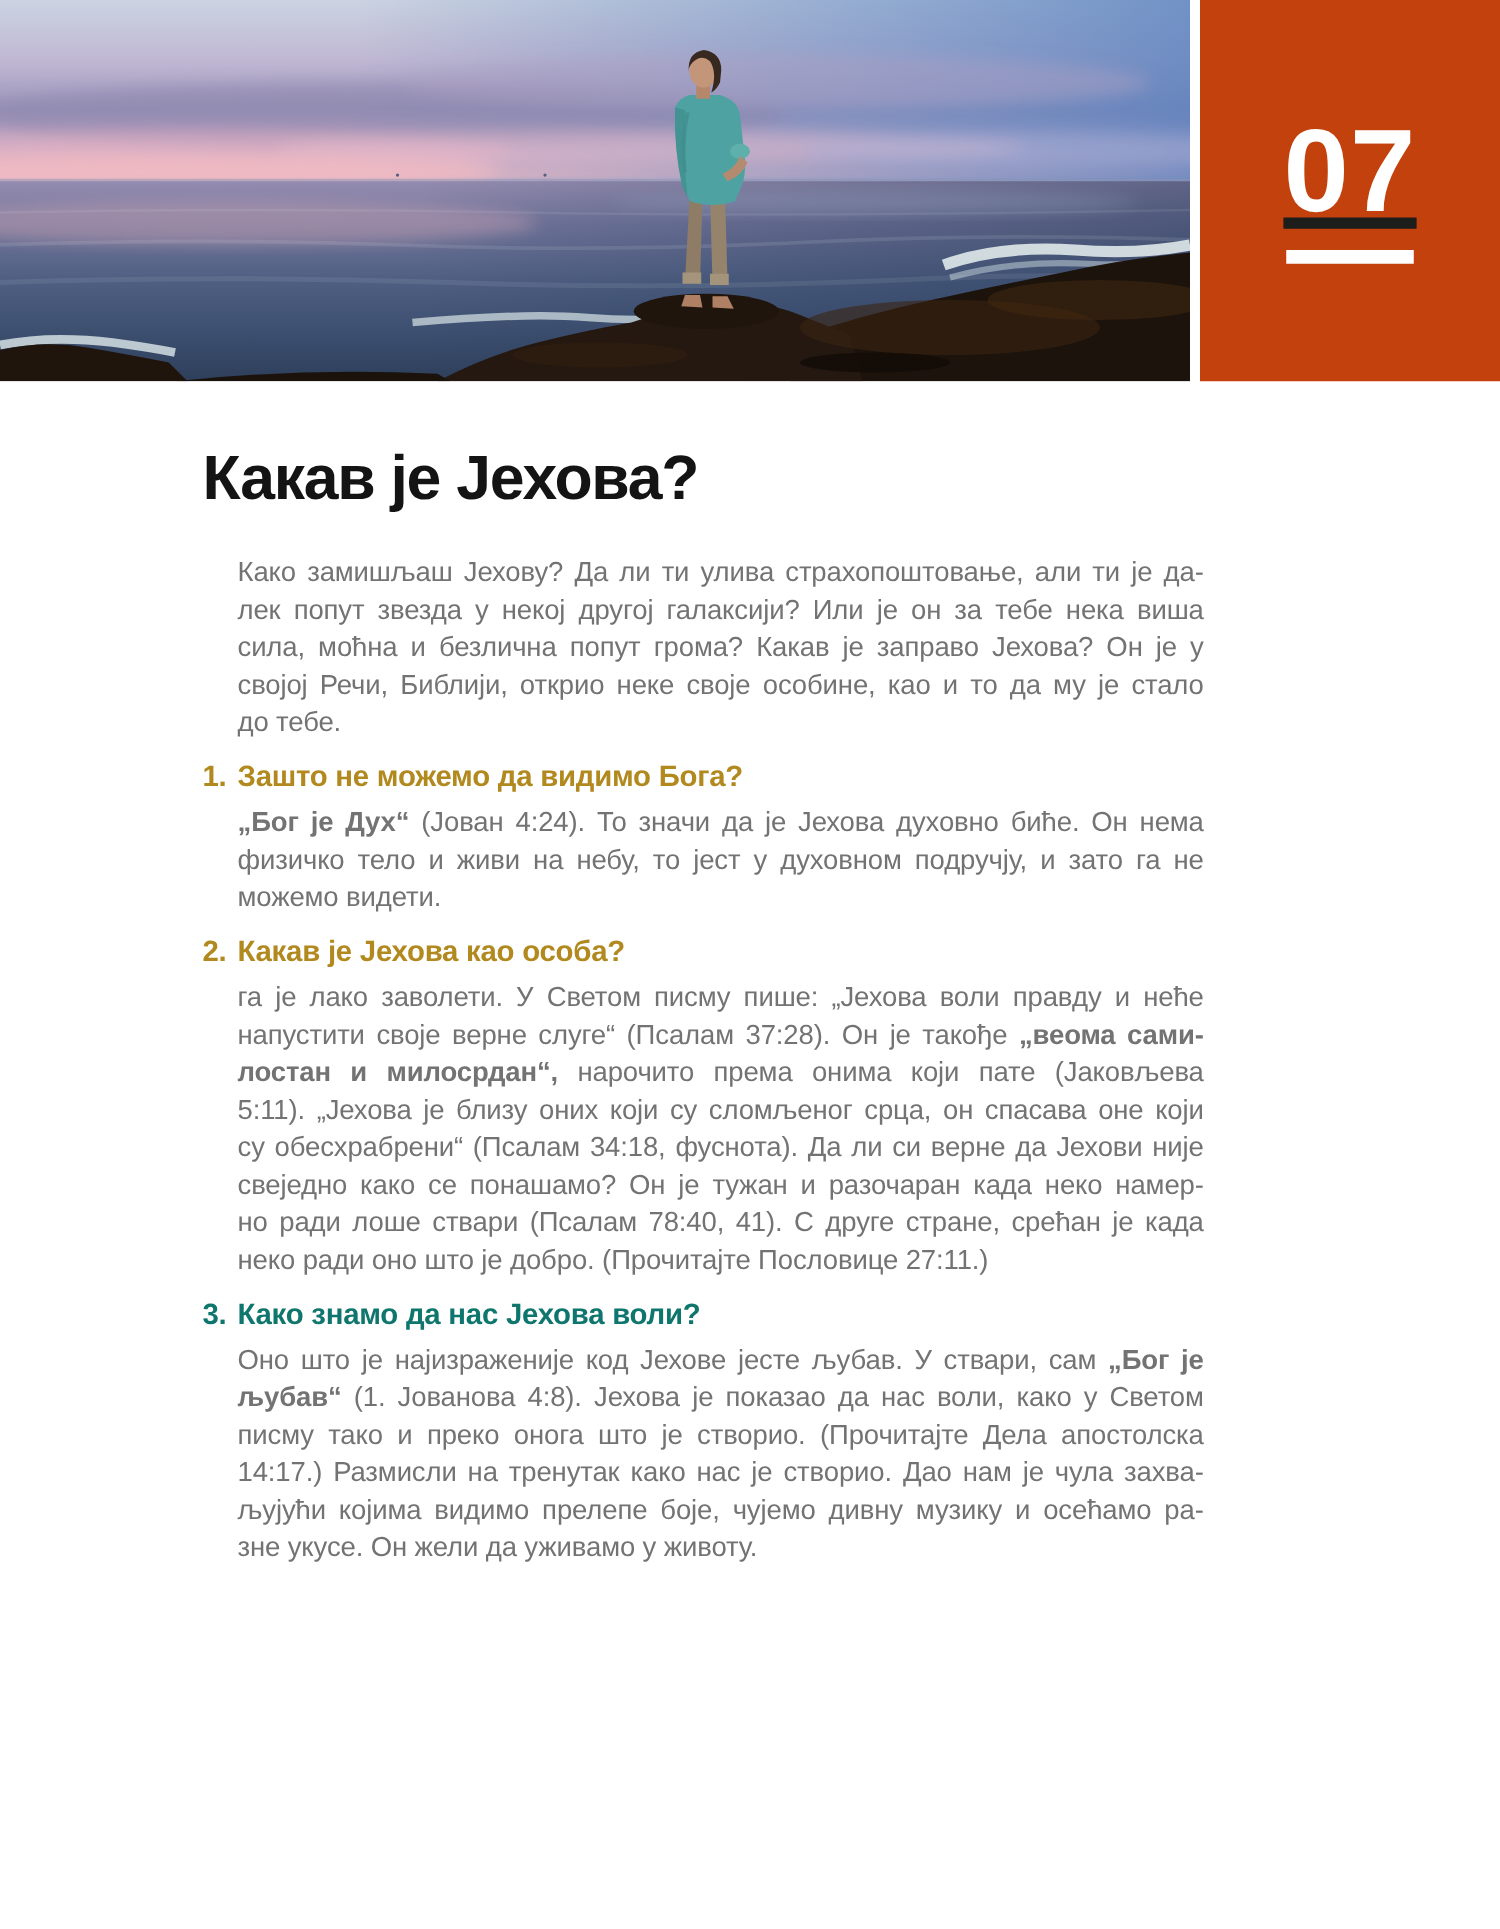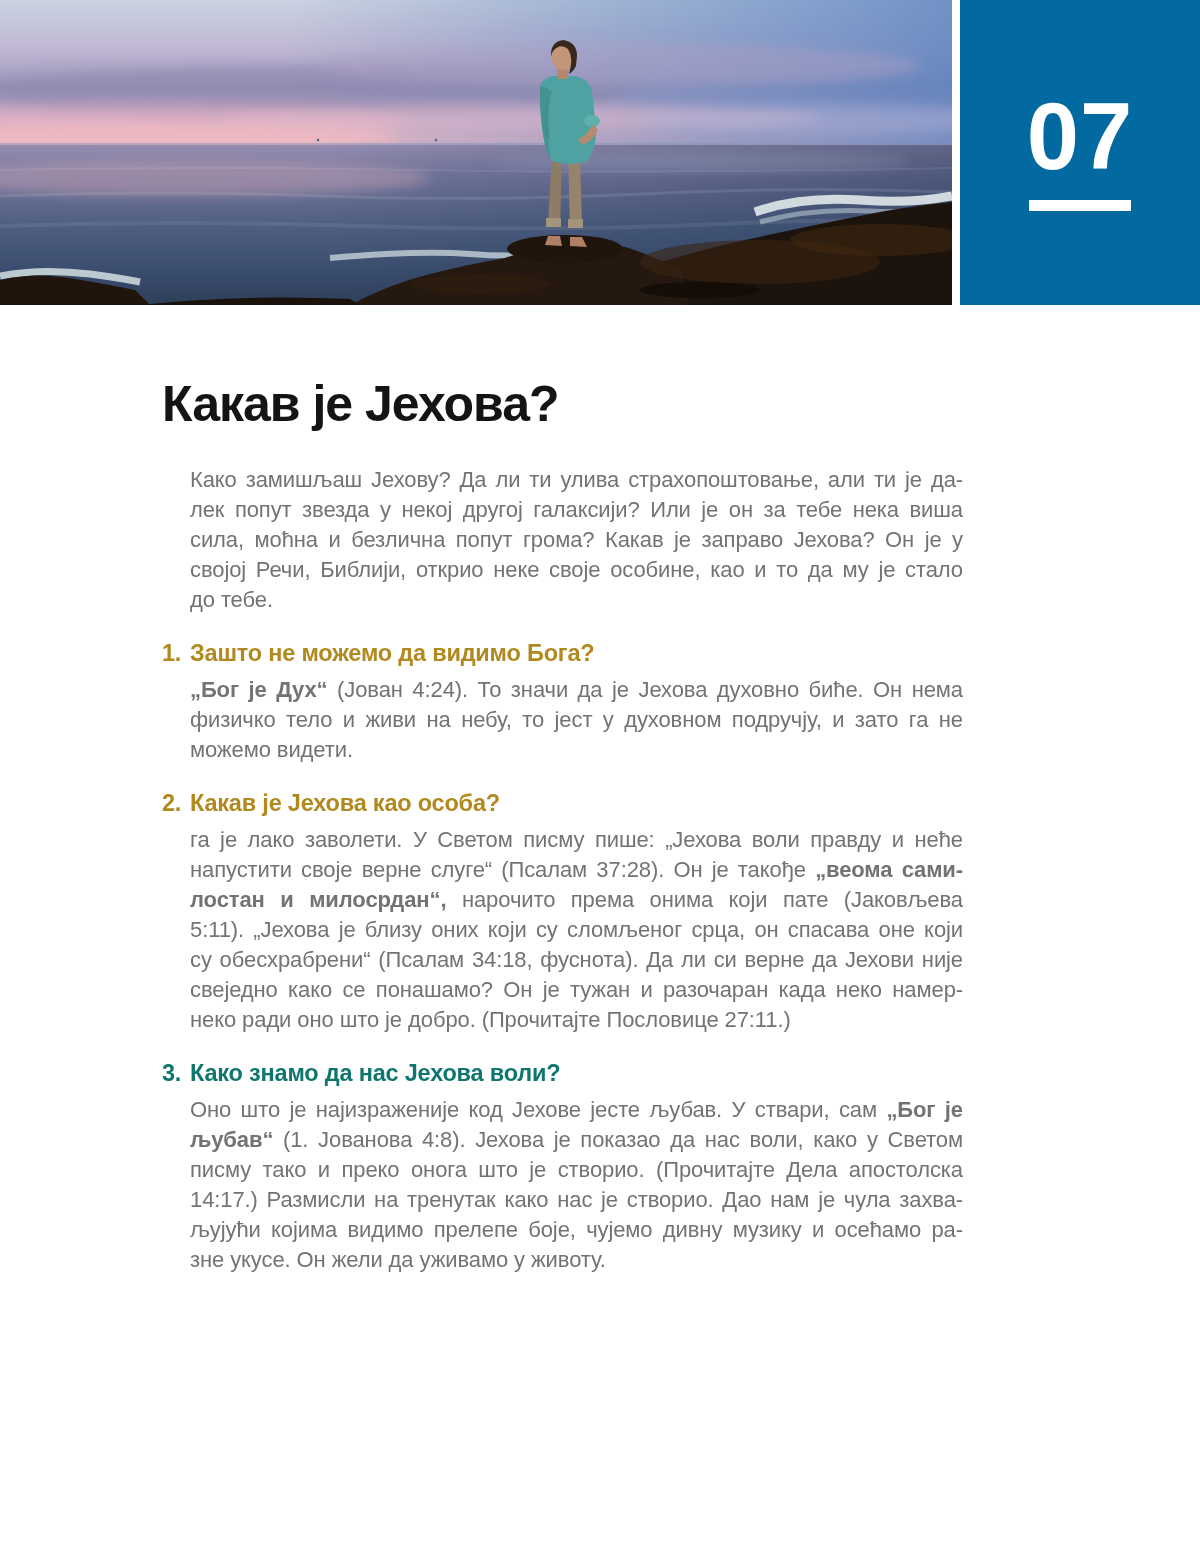--- a/index.html
+++ b/index.html
@@ -30,21 +30,21 @@
     letter-spacing: 1px;
     color: #ffffff;
   }
   .lesson-underline {
     width: 102px; height: 11px;
     background: #ffffff;
     margin: 16px auto 0 auto;
   }
 
   
-  .content { padding-top: 72px; }
+  .content { padding-top: 50px; }
 
   .page-title {
     margin: 0 0 0 162px;
     font-size: 50px; line-height: 1.08;
     font-weight: 700;
     letter-spacing: -1px;
     color: #141414;
   }
 
   .paragraph { margin-left: 190px; width: 773px; }
@@ -55,21 +55,21 @@
     line-height: 30px;
     letter-spacing: -0.1px;
     white-space: nowrap;
     text-align: justify;
     text-align-last: justify;
     color: #737373;
   }
   .line.last { text-align-last: left; }
   .b { font-weight: 700; }
 
-  .section { margin-top: 23px; }
+  .section { margin-top: 13px; }
   .sec-heading {
     margin: 0 0 7px 162px;
     font-size: 23.5px; line-height: 30px;
     font-weight: 700;
     letter-spacing: -0.2px;
     color: #B1891E;
     white-space: nowrap;
   }
   .sec-num { display: inline-block; width: 28px; }
 </style>
@@ -169,21 +169,21 @@
           <ellipse cx="592" cy="121" rx="8" ry="6" fill="#5FB0AD"></ellipse>
           <path d="M592,125 Q588,135 578,139 L582,145 Q593,141 598,130 Z" fill="#B58B6F"></path>
           <path d="M550,90 Q545,115 548,138" stroke="#3E8C8C" stroke-width="3" fill="none" opacity="0.7"></path>
           <rect x="557" y="66" width="11" height="13" fill="#B5886C"></rect>
           <ellipse cx="563" cy="57" rx="11.5" ry="13" fill="#C39579"></ellipse>
           <path d="M551,57 Q550,42 563,40 Q577,42 577,56 L576,66 Q573,72 569,74 Q574,58 568,49 Q561,43 554,50 Q551,53 551,57 Z" fill="#382920"></path>
         </g>
       </svg>
     </div>
 
-    <div class="lesson-badge" style="background: #0369a1;">
+    <div class="lesson-badge" style="background: #c2410c; text-decoration: underline;">
       <div class="lesson-num">07</div>
       <div class="lesson-underline"></div>
     </div>
   </header>
 
   <main class="content">
     <h1 class="page-title">Какав је Јехова?</h1>
     <div class="paragraph intro" id="intro">
         <div class="line"><span>Како замишљаш Јехову? Да ли ти улива страхопоштовање, али ти је да-</span></div>
         <div class="line"><span>лек попут звезда у некој другој галаксији? Или је он за тебе нека виша</span></div>
@@ -207,20 +207,21 @@
     <h2 class="sec-heading" style="color: rgb(177, 137, 30);">
       <span class="sec-num">2.</span><span>Какав је Јехова као особа?</span>
     </h2>
     <div class="paragraph">
             <div class="line"><span>га је лако заволети. У Светом писму пише: „Јехова воли правду и неће</span></div>
             <div class="line"><span>напустити своје верне слуге“ (Псалам 37:28). Он је такође </span><span class="b">„веома сами-</span></div>
             <div class="line"><span class="b">лостан и милосрдан“,</span><span> нарочито према онима који пате (Јаковљева</span></div>
             <div class="line"><span>5:11). „Јехова је близу оних који су сломљеног срца, он спасава оне који</span></div>
             <div class="line"><span>су обесхрабрени“ (Псалам 34:18, фуснота). Да ли си верне да Јехови није</span></div>
             <div class="line"><span>свеједно како се понашамо? Он је тужан и разочаран када неко намер-</span></div>
+            <div class="line"><span>но ради лоше ствари (Псалам 78:40, 41). С друге стране, срећан је када</span></div>
             <div class="line last"><span>неко ради оно што је добро. (Прочитајте Пословице 27:11.)</span></div>
           </div>
   </section>
 
   <section class="section">
     <h2 class="sec-heading" style="color: #0f766e;">
       <span class="sec-num">3.</span><span>Како знамо да нас Јехова воли?</span>
     </h2>
     <div class="paragraph">
             <div class="line"><span>Оно што је најизраженије код Јехове јесте љубав. У ствари, сам </span><span class="b">„Бог је</span></div>

